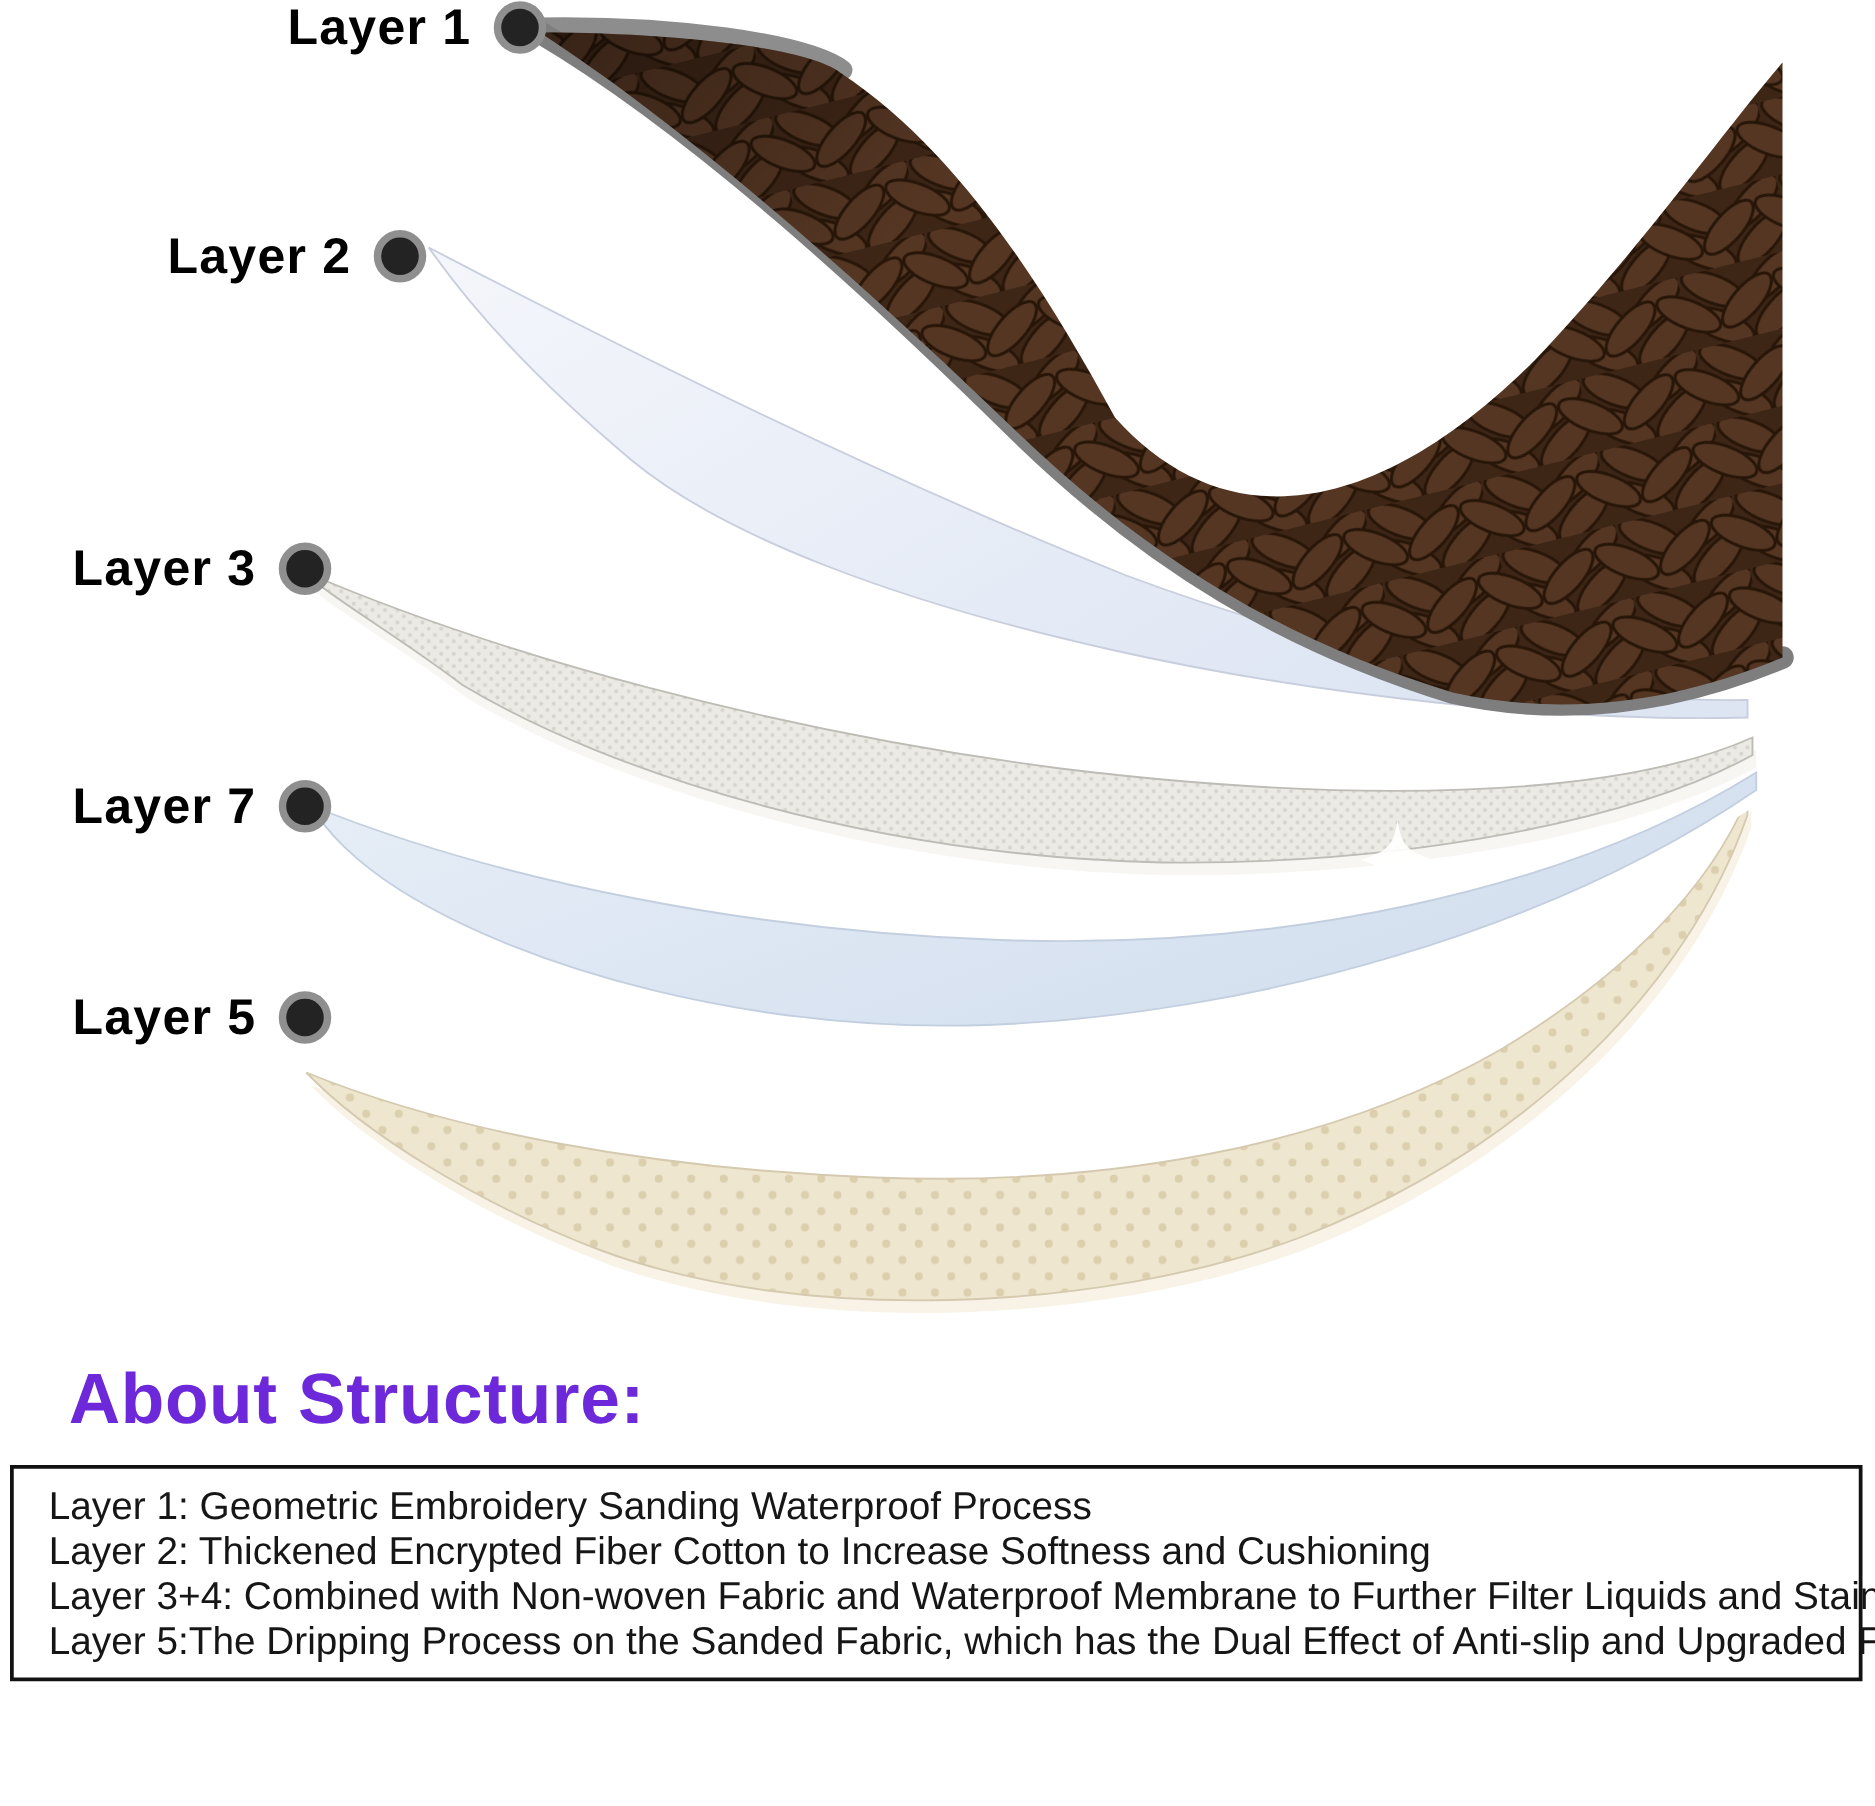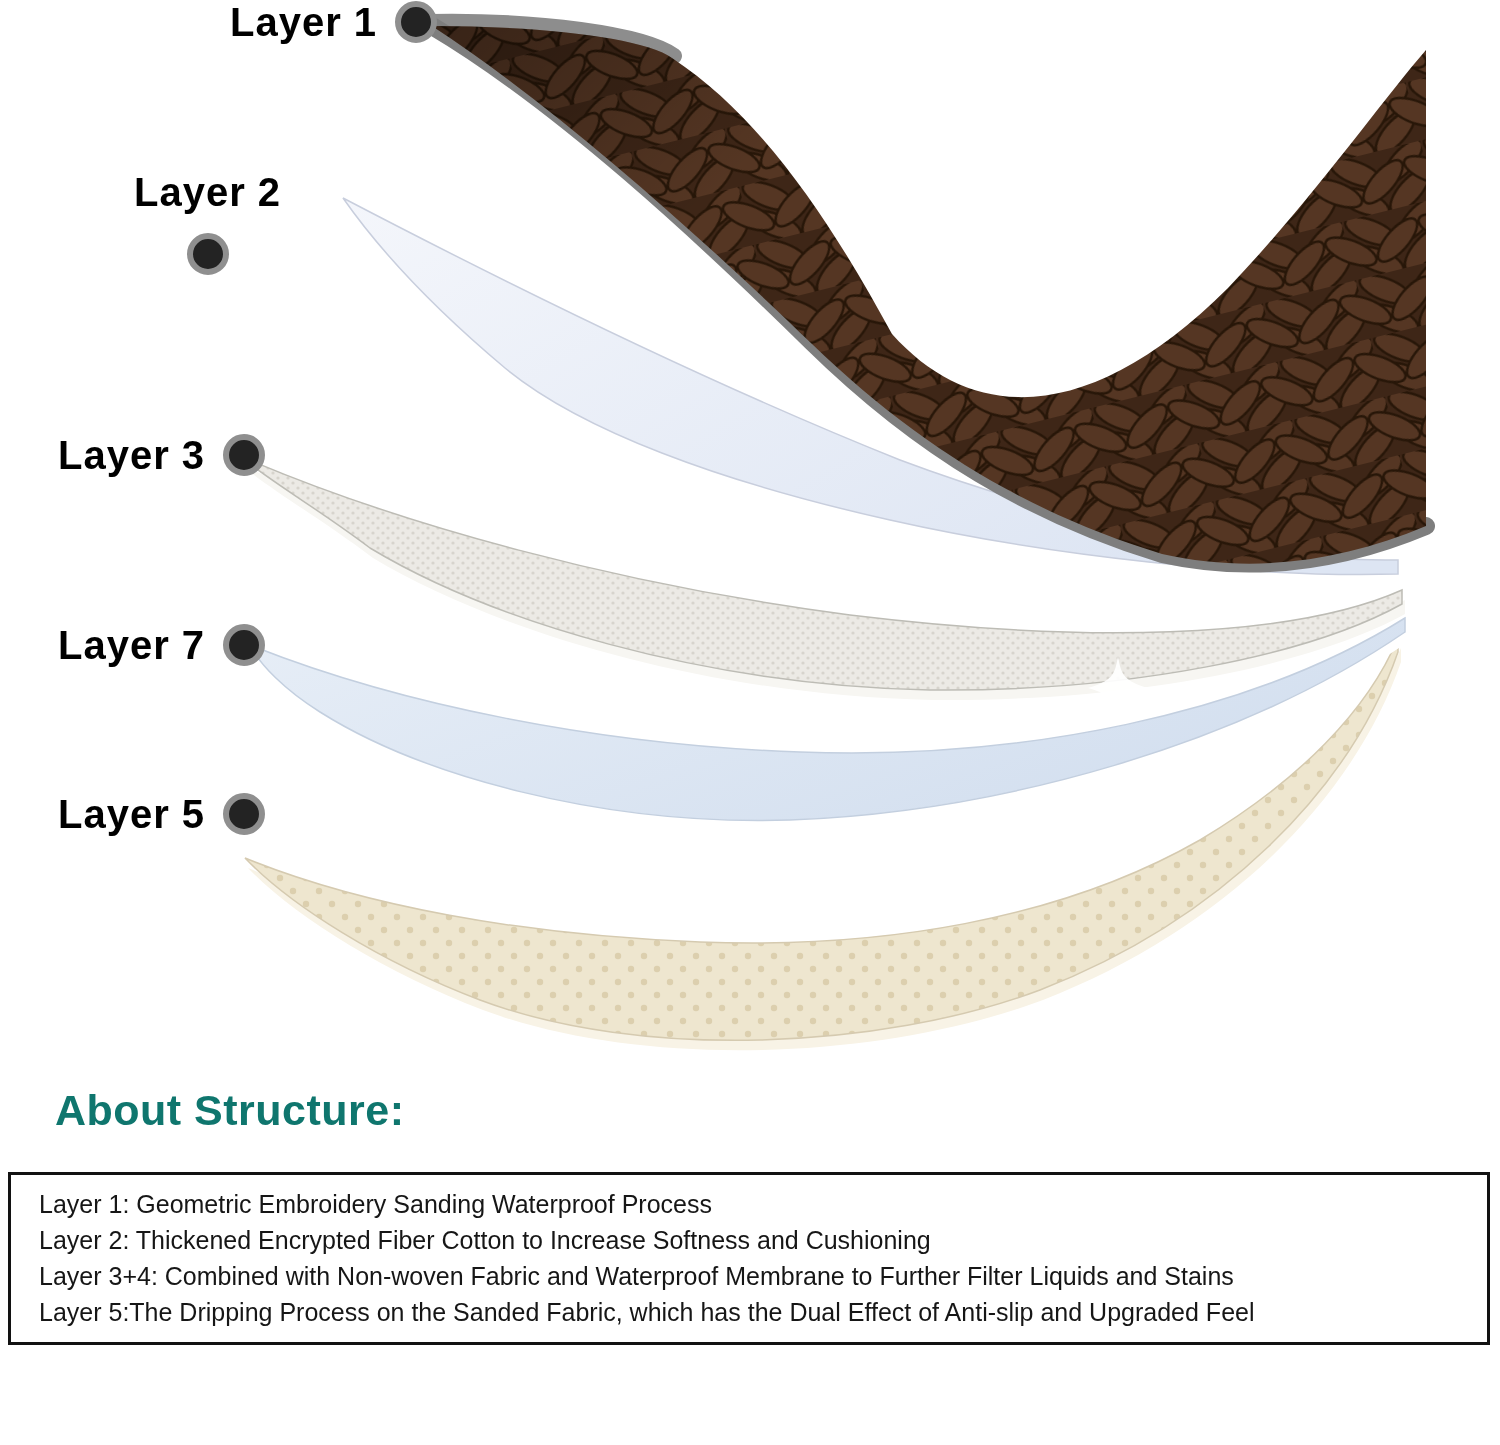--- a/index.html
+++ b/index.html
@@ -5,32 +5,32 @@
   html,body{margin:0;padding:0;background:#ffffff;}
   .canvas{
     position:relative;width:1500px;height:1353px;background:#ffffff;
     font-family:"Liberation Sans",sans-serif;overflow:hidden;
   }
   .layers-svg{position:absolute;left:0;top:0;}
   .layer-label-row{position:absolute;display:flex;align-items:center;gap:18px;height:44px;}
   .layer-label{font-size:40px;font-weight:bold;color:#000;letter-spacing:1px;white-space:nowrap;}
   .marker{width:42px;height:42px;border-radius:50%;background:#232323;border:6px solid #8f8f8f;box-sizing:border-box;flex:none;}
   .row-1{left:230px;top:0px;}
-  .row-2{left:134px;top:170px;flex-direction:column;}
+  .row-2{left:134px;top:183px;}
   .row-3{left:58px;top:433px;}
   .row-4{left:58px;top:623px;}
   .row-5{left:58px;top:792px;}
-  .about-title{position:absolute;left:55px;top:1086px;font-size:43px;font-weight:bold;color:#0f766e;letter-spacing:0.5px;}
+  .about-title{position:absolute;left:55px;top:1086px;font-size:57px;font-weight:bold;color:#6d28d9;letter-spacing:0.5px;}
   .structure-box{
     position:absolute;left:8px;right:10px;top:1172px;bottom:8px;
     border:3px solid #121212;box-sizing:border-box;
     display:flex;flex-direction:column;justify-content:space-around;
     padding:12px 28px;background:#ffffff;
   }
-  .structure-line{font-size:25px;color:#161616;white-space:nowrap;}
+  .structure-line{font-size:31px;color:#161616;white-space:nowrap;}
 </style>
 </head>
 <body>
 
 <div class="canvas">
 
   <svg class="layers-svg" width="1500" height="1085" viewBox="0 0 1500 1085">
     <defs>
       <pattern id="braid" width="96" height="60" patternUnits="userSpaceOnUse" patternTransform="rotate(-14)">
         <rect width="96" height="60" fill="#3e2617"></rect>

